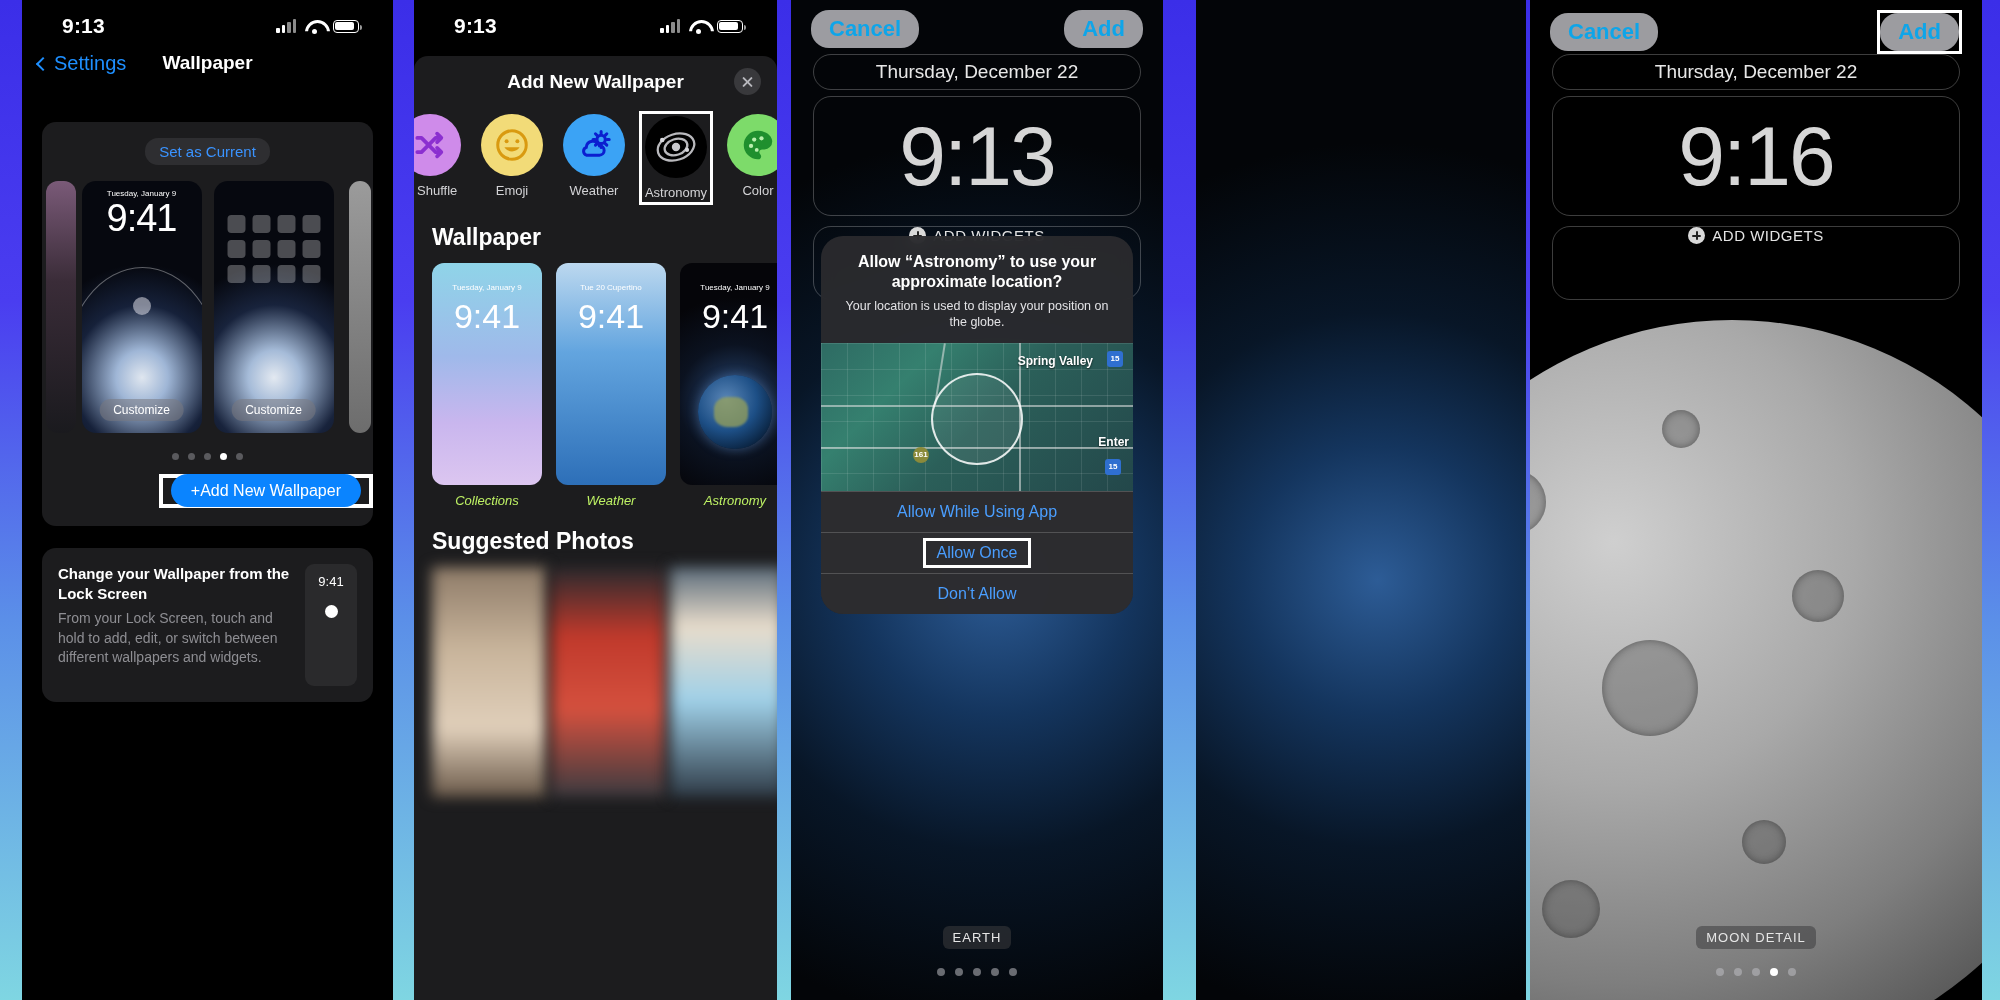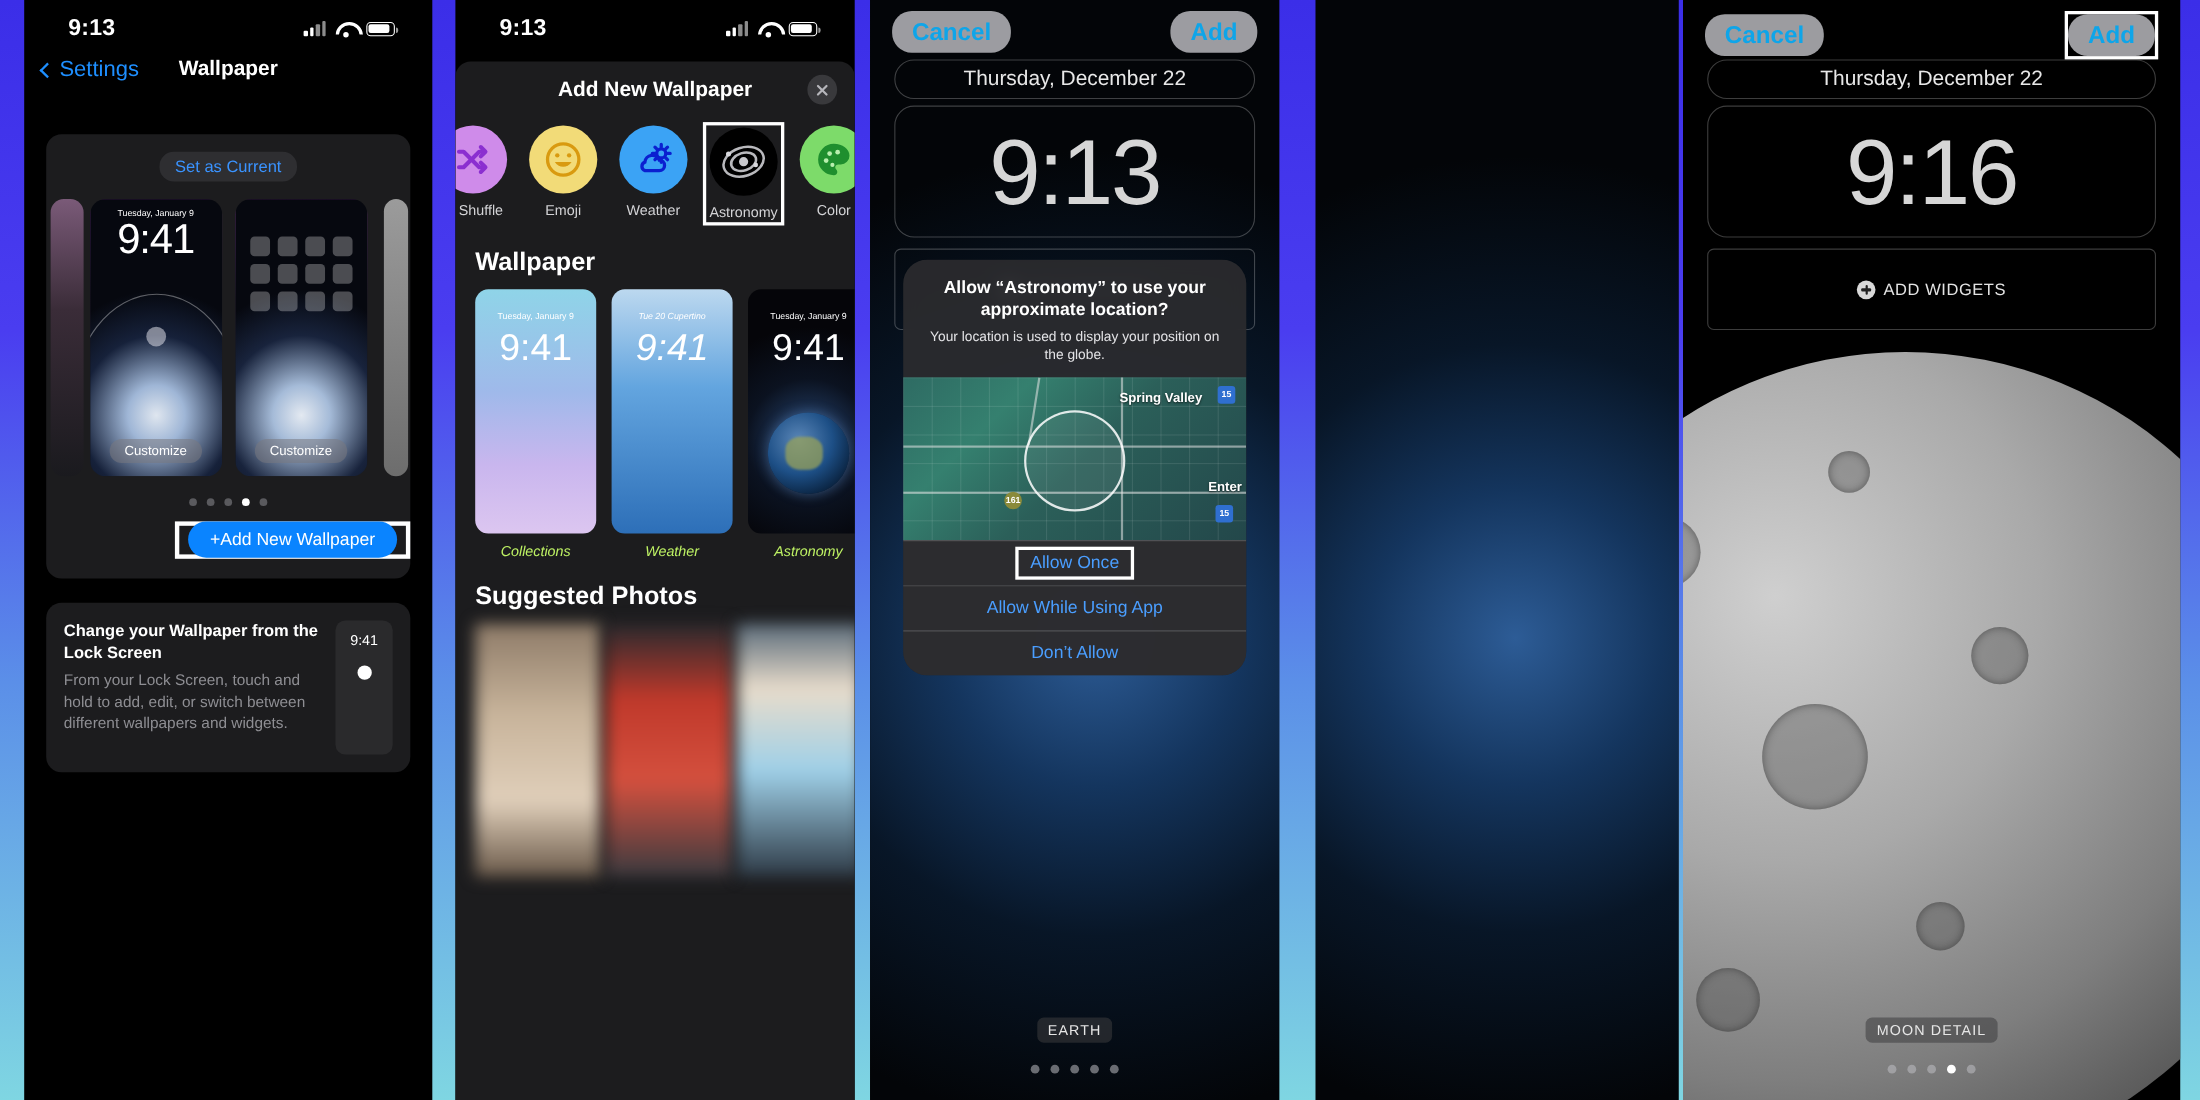--- a/index.html
+++ b/index.html
@@ -110,21 +110,21 @@
   .ic-emoji { background:#f2db78; }
   .ic-weather { background:#3ba3f5; }
   .ic-astro { background:#000; }
   .ic-color { background:#7ddb6a; }
 
   .sec-title { color:#fff; font-size:23px; font-weight:700; margin:22px 0 12px 18px; }
   .featrow { display:flex; gap:14px; padding-left:18px; }
   .fthumb { width:110px; height:222px; border-radius:12px; position:relative; overflow:hidden; flex:none;}
   .fcap { color:#bef264; font-size:13px; text-align:center; margin-top:8px;font-style:italic; }
   .f-coll { background: linear-gradient(180deg,#8fd4e8 0%,#9fb9ea 42%,#c9b6ee 72%,#dcc6f0 100%); }
-  .f-wea  { background: linear-gradient(180deg,#bcd8ef 0%,#63a5df 40%,#2d6fb8 100%); font-style: italic; }
+  .f-wea  { background: linear-gradient(180deg,#bcd8ef 0%,#63a5df 40%,#2d6fb8 100%); }
   .f-astro{ background: radial-gradient(circle at 50% 62%, #2a4a78 0%, #0b1220 38%, #050509 70%); }
   .ft-time { position:absolute; top:34px; left:0;right:0; text-align:center; color:#fff; font-size:34px; font-weight:300;}
   .ft-date { position:absolute; top:20px; left:0;right:0; text-align:center; color:#fff; font-size:8px;}
   .globe { position:absolute; left:50%; top:112px; transform:translateX(-50%); width:74px;height:74px;border-radius:50%;
            background: radial-gradient(circle at 38% 34%, #5b87b8, #1d4f86 46%, #0a2340 78%); box-shadow:0 0 12px rgba(120,180,255,.35);}
   .globe::after{content:"";position:absolute;left:22%;top:30%;width:46%;height:40%;border-radius:40%;
            background:rgba(150,160,90,.75); filter:blur(1px);}
   .sugg { color:#fff; font-size:23px; font-weight:700; margin:20px 0 12px 18px; }
   .photos { display:flex; gap:5px; padding-left:18px; }
   .ph { width:114px; height:230px; flex:none; filter:blur(7px); }
@@ -145,22 +145,22 @@
             align-items:center; padding: 0 20px; z-index:6; }
   .pillbtn { background:rgba(190,190,195,.82); color:#0ea5e9; font-size:22px; font-weight:700;
              padding:6px 18px; border-radius:18px; cursor:pointer; }
 
   .datepill { position:absolute; top:54px; left:22px; right:22px; height:36px; border-radius:18px;
               border:1px solid rgba(255,255,255,.24); display:flex; align-items:center; justify-content:center; }
   .datepill span { color:#e8e8e8; font-size:19px; }
   .timebox { position:absolute; top:96px; left:22px; right:22px; height:120px; border-radius:18px;
              border:1px solid rgba(255,255,255,.24); display:flex; align-items:center; justify-content:center; }
   .timebox span { color:#d6d6d6; font-size:84px; font-weight:300; letter-spacing:-2px; line-height:1; }
-  .widgetbox { position:absolute; top:226px; left:22px; right:22px; height:74px; border-radius:6px;
-               border:1px solid rgba(255,255,255,.24); display:flex; align-items:center; justify-content:center; gap:7px; }
+  .widgetbox { position:absolute; top:226px; left:22px; right:22px; height:74px; border-radius:18px;
+               border:1px solid rgba(255,255,255,.24); display:flex; align-items:flex-start; justify-content:center; gap:7px; }
   .widgetbox .plus { width:17px;height:17px;border-radius:50%; background:#d9d9d9; position:relative; }
   .widgetbox .plus::before,.widgetbox .plus::after{content:"";position:absolute;background:#222;border-radius:1px;}
   .widgetbox .plus::before{left:4px;top:7.5px;width:9px;height:2.5px;}
   .widgetbox .plus::after{left:7.2px;top:4.2px;width:2.5px;height:9px;}
   .widgetbox .lbl { color:#e3e3e3; font-size:15px; font-weight:500; letter-spacing:.5px; }
 
   .bottom-lbl { position:absolute; bottom:54px; left:0; right:0; text-align:center; }
   .bottom-lbl span { background: rgba(60,60,62,.55); color:#e6e6e6; font-size:13px; letter-spacing:1px;
                      padding:4px 10px; border-radius:6px; }
   .bpager { position:absolute; bottom:24px; left:0; right:0; display:flex; justify-content:center; gap:10px; }
@@ -435,25 +435,25 @@
         <div class="maproad" style="left:0;top:104px;width:100%;height:2px;"></div>
         <div class="maproad" style="left:198px;top:0;width:2px;height:100%;"></div>
         <div class="maproad" style="left:118px;top:0;width:2px;height:62px;transform:rotate(9deg);"></div>
         <div class="mapcircle"></div>
         <div class="maplbl" style="right:40px;top:12px;text-align:center;line-height:1.15;">Spring Valley</div>
         <div class="maplbl" style="right:4px;top:92px;">Enter</div>
         <div class="shield" style="right:10px;top:8px;">15</div>
         <div class="shield" style="right:12px;top:116px;">15</div>
         <div class="shield" style="left:92px;top:104px;background:#8a8a3a;border-radius:50%;">161</div>
       </div>
+      <div class="alert-btn">Allow While Using App</div>
       <div class="alert-btn hlw">
         <span>Allow Once</span>
         <span class="alert-hl" style="width:108px;height:30px;"></span>
       </div>
-      <div class="alert-btn">Allow While Using App</div>
       <div class="alert-btn">Don’t Allow</div>
     </div>
 
     <div class="bottom-lbl">
       <span>EARTH</span>
     </div>
     <div class="bpager">
       <i></i>
         <i></i>
         <i></i>

